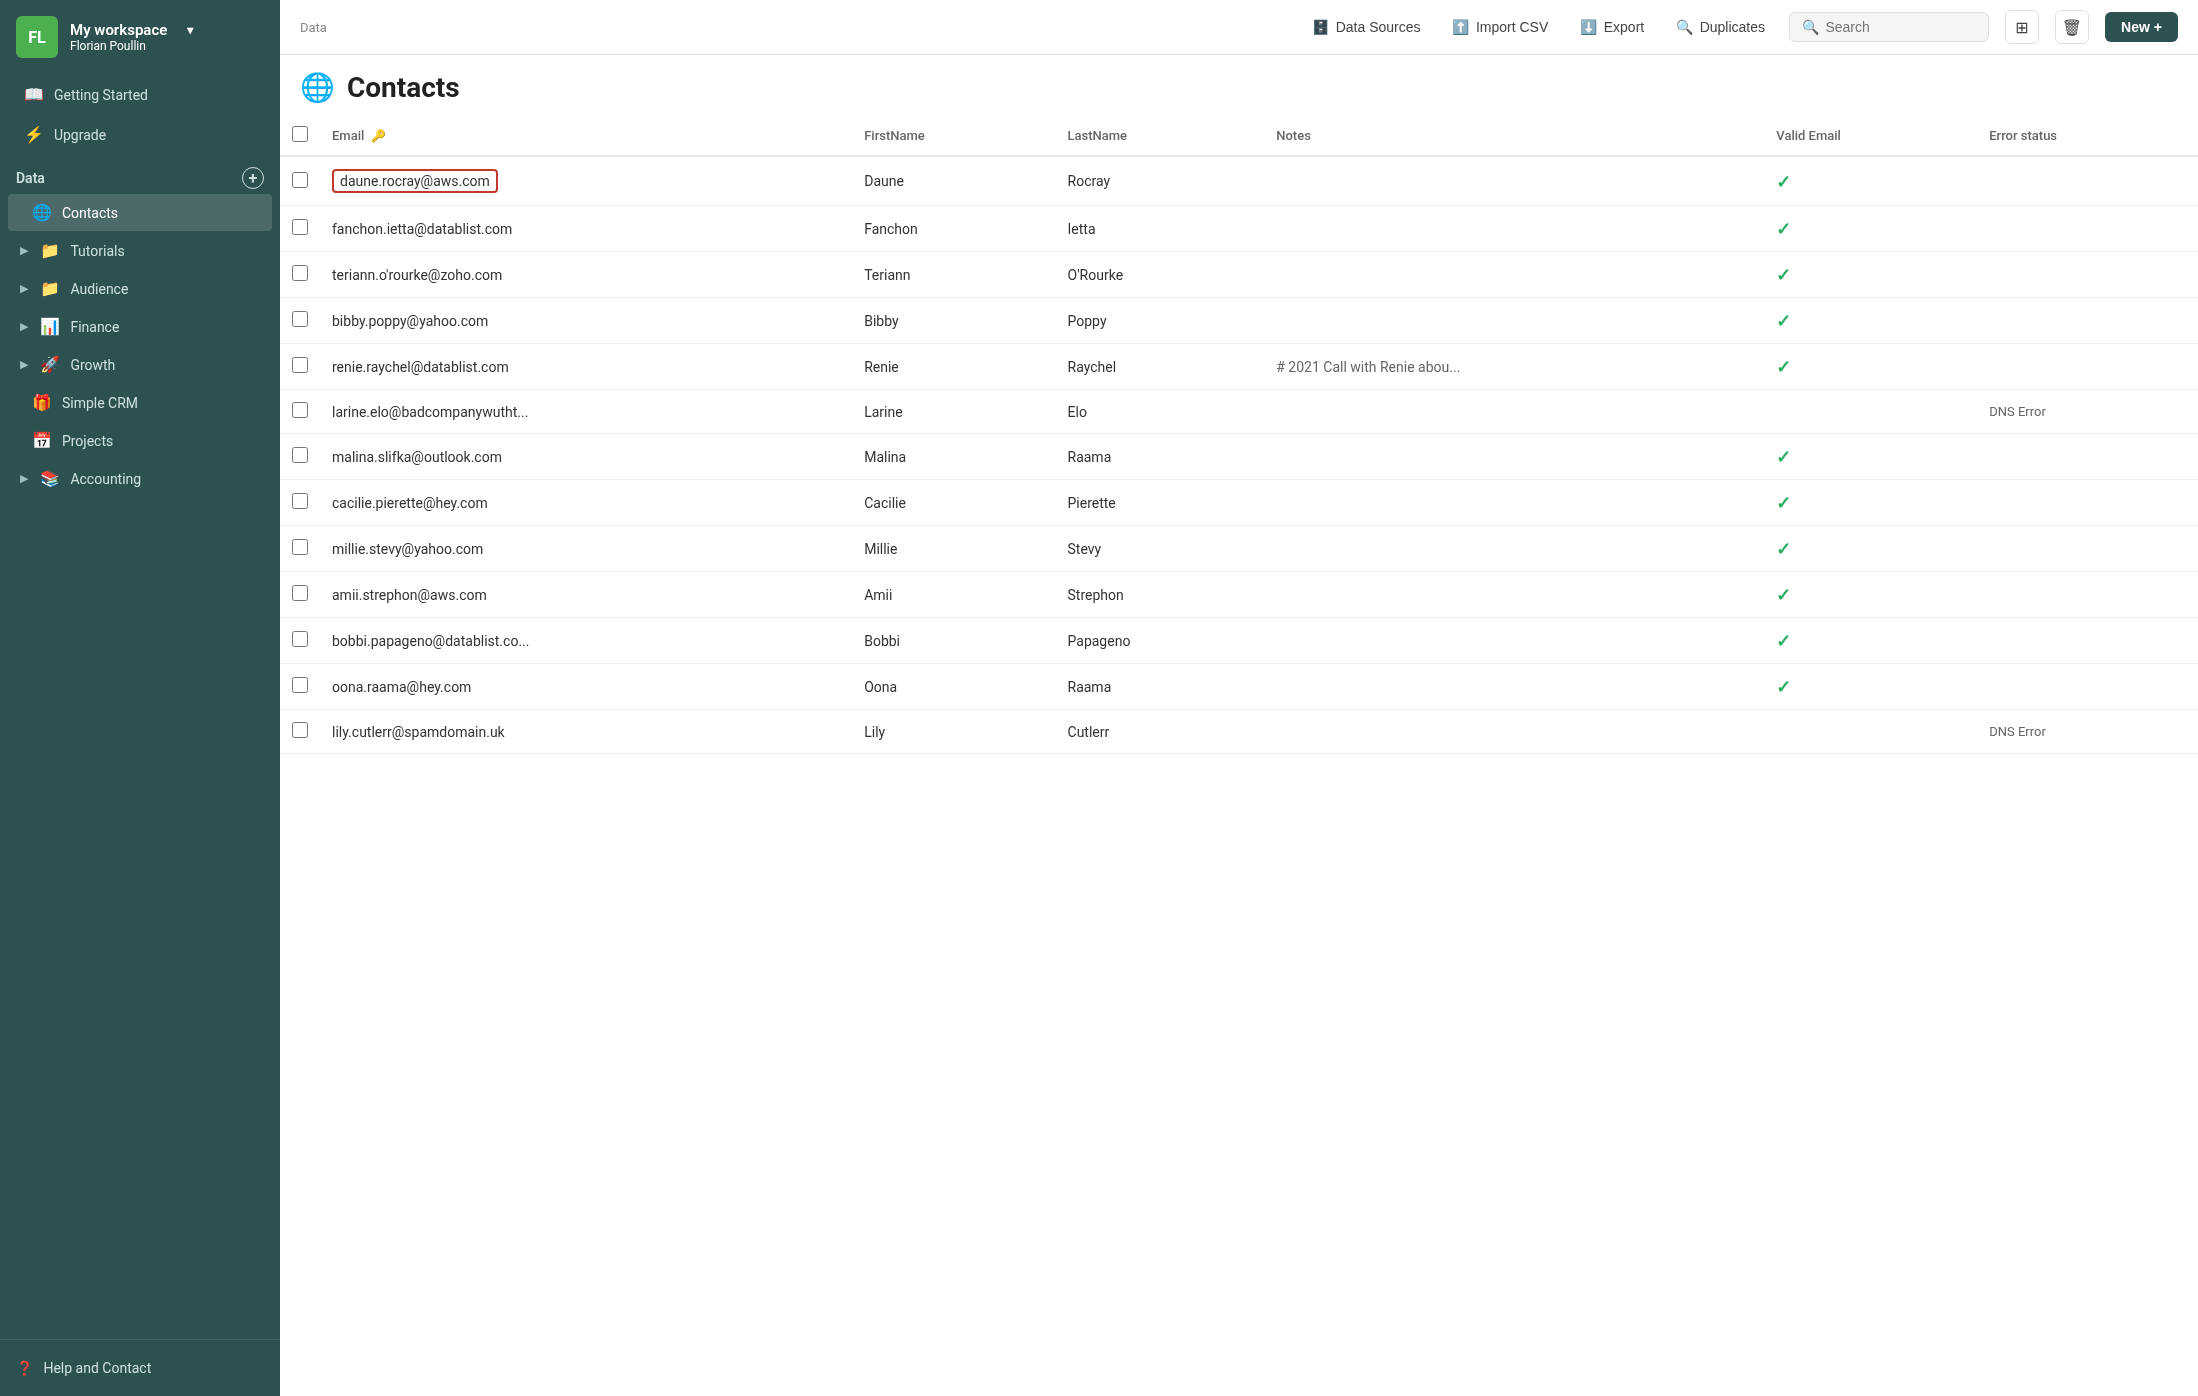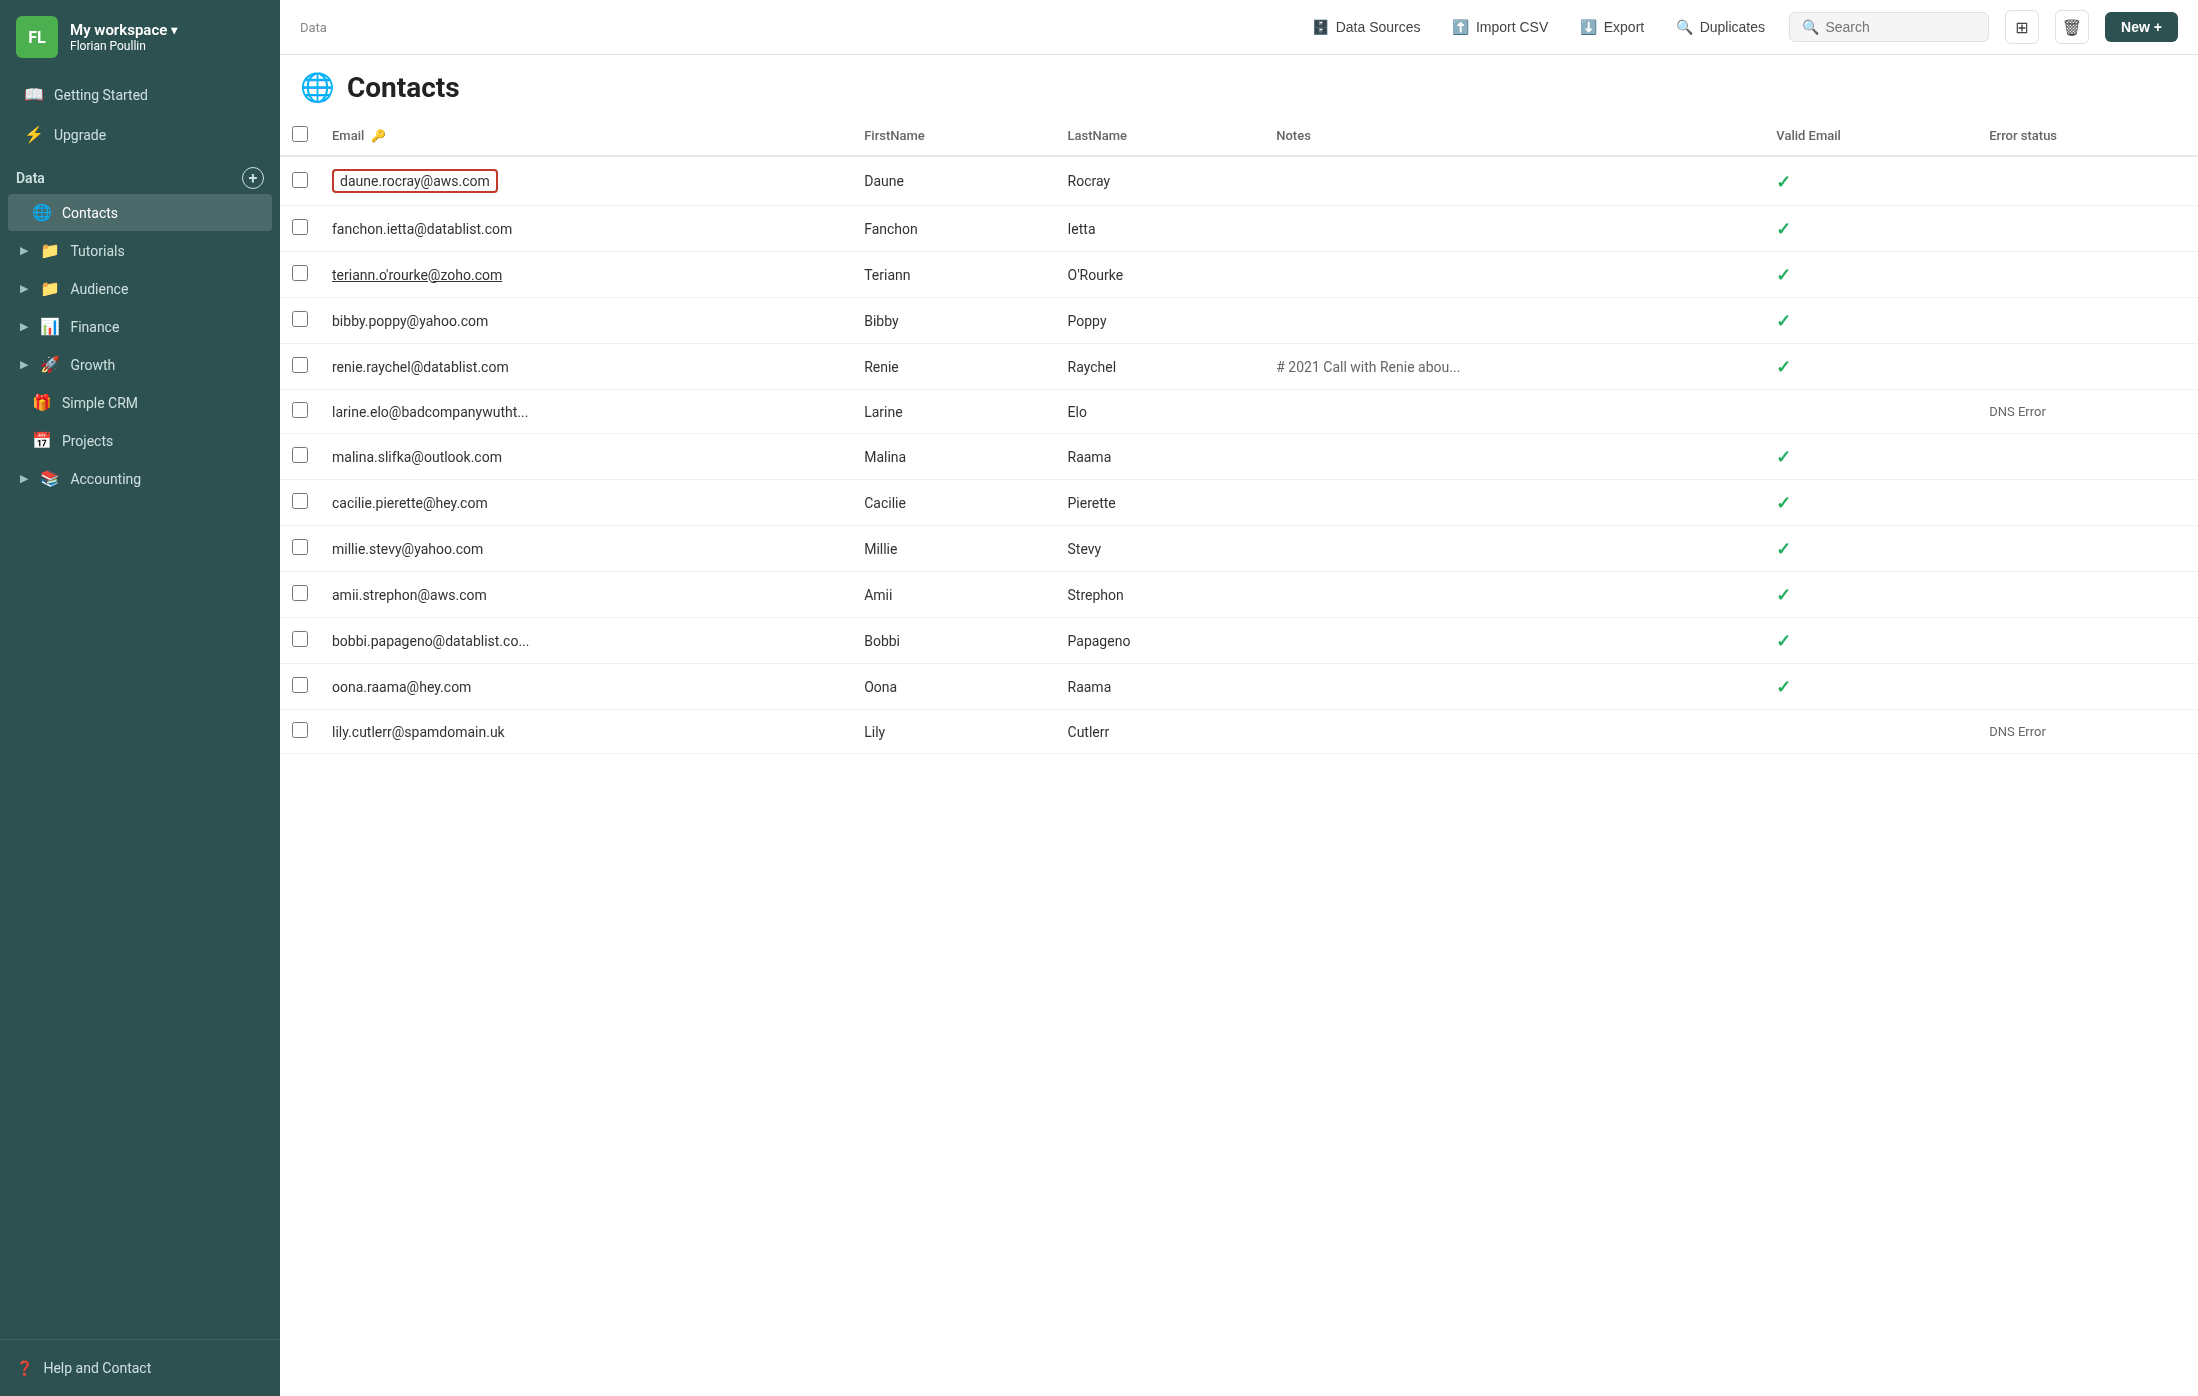--- a/index.html
+++ b/index.html
@@ -38,21 +38,21 @@
     .workspace-info {
       display: flex;
       flex-direction: column;
     }
     .workspace-name {
       font-size: 15px;
       font-weight: 600;
       color: #fff;
       display: flex;
       align-items: center;
-      gap: 4px;
+      gap: 20px;
     }
     .workspace-user {
       font-size: 12px;
       color: #ffffff;
     }
     .sidebar-nav {
       padding: 8px 0;
       flex: 1;
     }
     .nav-item {
@@ -426,21 +426,21 @@
             <td><input type="checkbox" style=""></td>
             <td style="max-width: 260px; overflow: hidden; text-overflow: ellipsis;">fanchon.ietta@datablist.com</td>
             <td>Fanchon</td>
             <td>Ietta</td>
             <td style="color: rgb(102, 102, 102); max-width: 220px; overflow: hidden; text-overflow: ellipsis;"></td>
             <td><span style="color:#27ae60;font-size:18px;font-weight:700;">✓</span></td>
             <td style="color: rgb(102, 102, 102); font-size: 13px;"></td>
           </tr>
           <tr>
             <td><input type="checkbox" style=""></td>
-            <td style="max-width: 260px; overflow: hidden; text-overflow: ellipsis; text-decoration: underline;">teriann.o'rourke@zoho.com</td>
+            <td style="max-width: 260px; overflow: hidden; text-overflow: ellipsis;">teriann.o'rourke@zoho.com</td>
             <td>Teriann</td>
             <td>O'Rourke</td>
             <td style="color: rgb(102, 102, 102); max-width: 220px; overflow: hidden; text-overflow: ellipsis;"></td>
             <td><span style="color:#27ae60;font-size:18px;font-weight:700;">✓</span></td>
             <td style="color: rgb(102, 102, 102); font-size: 13px;"></td>
           </tr>
           <tr>
             <td><input type="checkbox" style=""></td>
             <td style="max-width: 260px; overflow: hidden; text-overflow: ellipsis;">bibby.poppy@yahoo.com</td>
             <td>Bibby</td>

